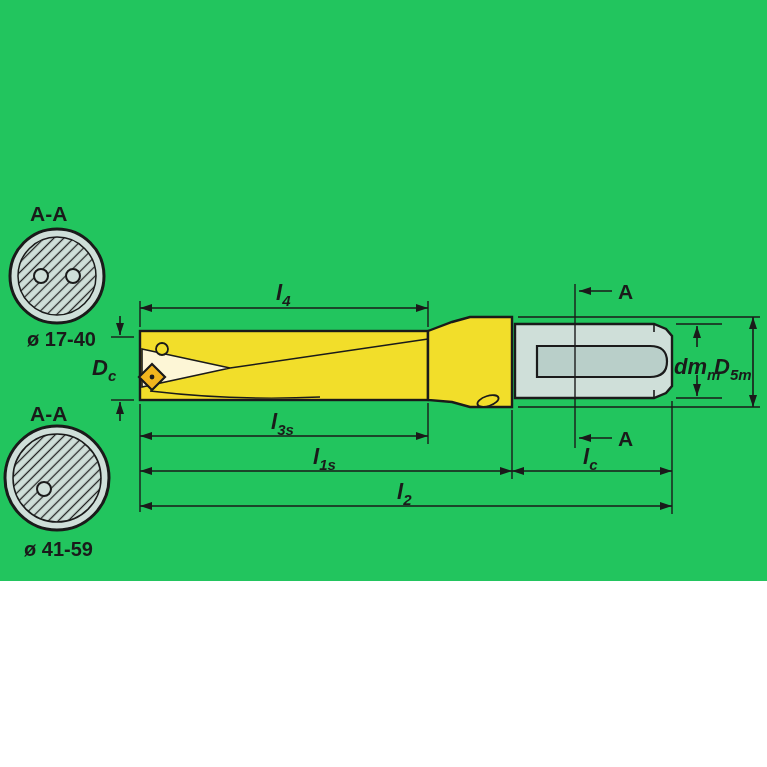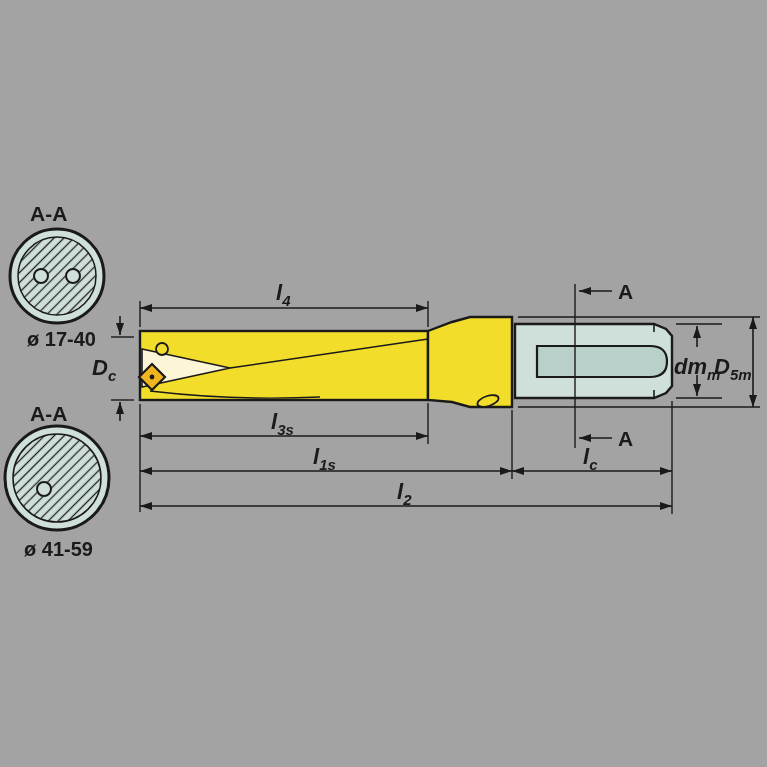--- a/index.html
+++ b/index.html
@@ -1,16 +1,16 @@
 <!DOCTYPE html>
 <html><head>
 <meta charset="utf-8">
 <style>
   html, body { margin: 0; padding: 0; background: #ffffff; }
-  .stage { width: 767px; height: 767px; position: relative; background: #a3a3a3; overflow: hidden; }
+  .stage { width: 767px; height: 581px; position: relative; background: #22c55e; overflow: hidden; }
   svg text { font-family: "Liberation Sans", sans-serif; fill: #1a1a1a; }
   .dim   { font-size: 22px; font-weight: bold; font-style: italic; }
   .sub   { font-size: 15px; }
   .plain { font-size: 21px; font-weight: bold; }
   .range { font-size: 20px; font-weight: bold; }
 </style>
 </head>
 <body>
 
 <div class="stage">

